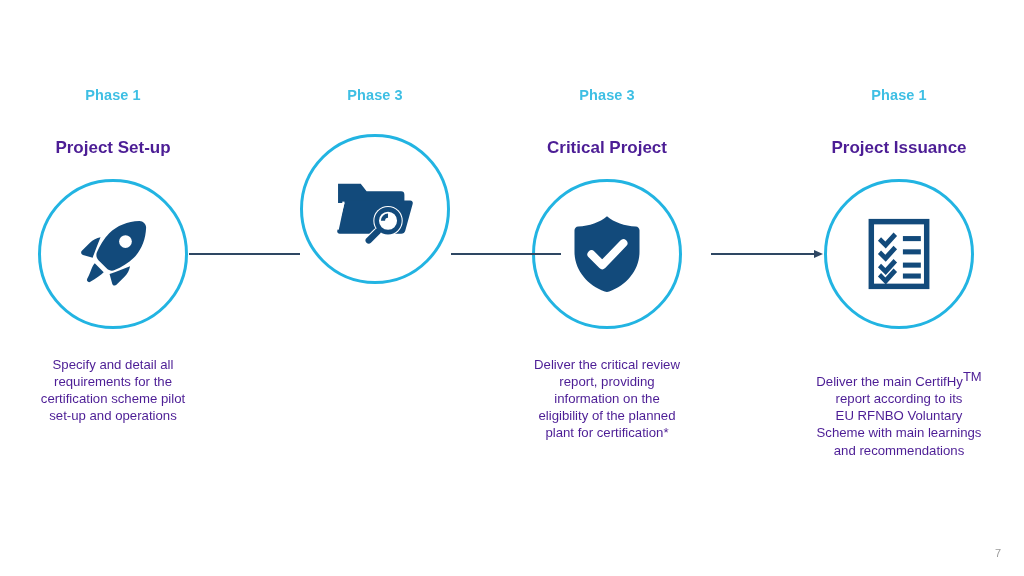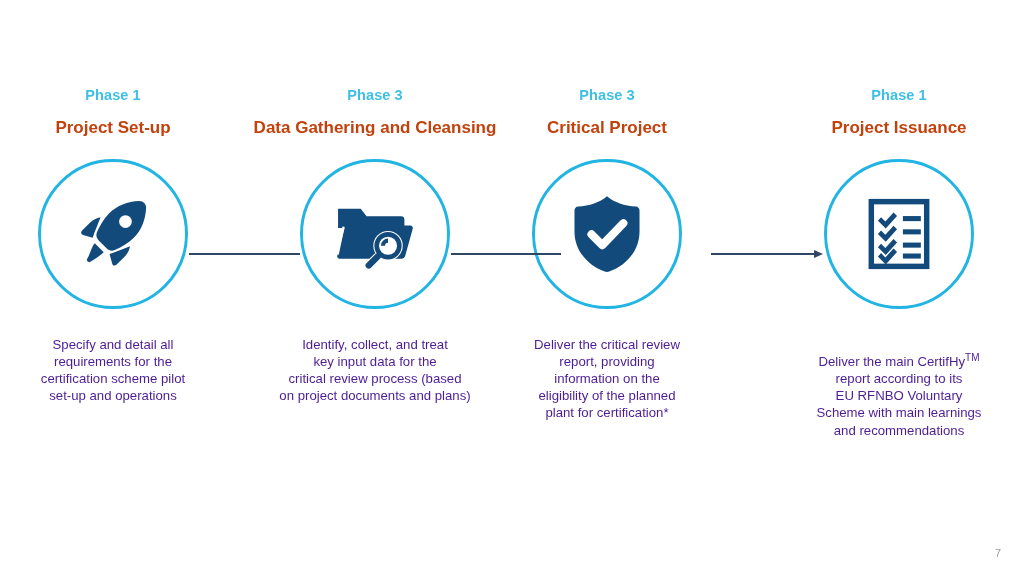--- a/index.html
+++ b/index.html
@@ -46,25 +46,25 @@
     color: #3EBFE4;
     font-size: 14.5px;
     font-weight: bold;
     letter-spacing: 0.1px;
     line-height: 1;
     margin: 8px;
     white-space: nowrap;
   }
 
   .phase-title {
-    color: #c2410c;
+    color: #4c1d95;
     font-size: 17px;
     font-weight: bold;
     line-height: 1;
-    margin-top: 8px;
+    margin-top: 28px;
     white-space: nowrap;
   }
 
   
   .circle-wrap {
     margin-top: 22px;
     width: 152px;
     height: 152px;
     display: flex;
     align-items: center;
@@ -91,21 +91,21 @@
     text-align: center;
     margin-top: 26px;
     white-space: pre-line;
   }
   .phase-1 .phase-desc { width: 214px; }
   .phase-2 .phase-desc { width: 244px; }
   .phase-3 .phase-desc { width: 212px; }
   .phase-4 .phase-desc { width: 220px; }
 
   .tm {
-    font-size: 10px;
+    font-size: 13px;
     vertical-align: super;
     line-height: 0;
   }
 
   
   .connector {
     position: absolute;
     top: 248px;
     height: 12px;
   }
@@ -179,21 +179,20 @@
       </div>
 
       <div class="phase-desc">Specify and detail all
 requirements for the
 certification scheme pilot
 set-up and operations</div>
     </div>
 
     <div class="phase phase-2">
       <div class="phase-kicker">Phase 3</div>
-      <div class="phase-title">Data Gathering and Cleansing</div>
 
       <div class="circle-wrap">
         <div class="circle">
           <span>
             <svg width="84" height="84" viewBox="0 0 100 100" aria-hidden="true">
               <g fill="#124A7B">
 
                 <path d="M6 20h27l7 9h41a4 4 0 0 1 4 4v10H6z"></path>
 
                 <path d="M12 40h80a3 3 0 0 1 2.9 3.8L86 76a5 5 0 0 1-4.8 3.6H8a3 3 0 0 1-2.9-3.8L13.8 43A5 5 0 0 1 12 40z" fill="#124A7B"></path>
@@ -206,24 +205,20 @@
                 <path d="M52 78.5 L40 90.5" stroke="#ffffff" stroke-width="11" stroke-linecap="round" fill="none"></path>
                 <path d="M53.5 76.5 L42.5 87.5" stroke="#124A7B" stroke-width="7.5" stroke-linecap="round" fill="none"></path>
                 <circle cx="65.5" cy="64" r="13.5" fill="none" stroke="#124A7B" stroke-width="5.5"></circle>
                 <path d="M65.5 55.5a8.5 8.5 0 0 0-8.5 8.5h5a3.5 3.5 0 0 1 3.5-3.5z" fill="#124A7B"></path>
               </g>
             </svg>
           </span>
         </div>
       </div>
 
-      <div class="phase-desc">Identify, collect, and treat
-key input data for the
-critical review process (based
-on project documents and plans)</div>
     </div>
 
     <div class="phase phase-3">
       <div class="phase-kicker">Phase 3</div>
       <div class="phase-title">Critical Project</div>
 
       <div class="circle-wrap">
         <div class="circle">
           <span>
             <svg width="86" height="86" viewBox="0 0 100 100" aria-hidden="true">

